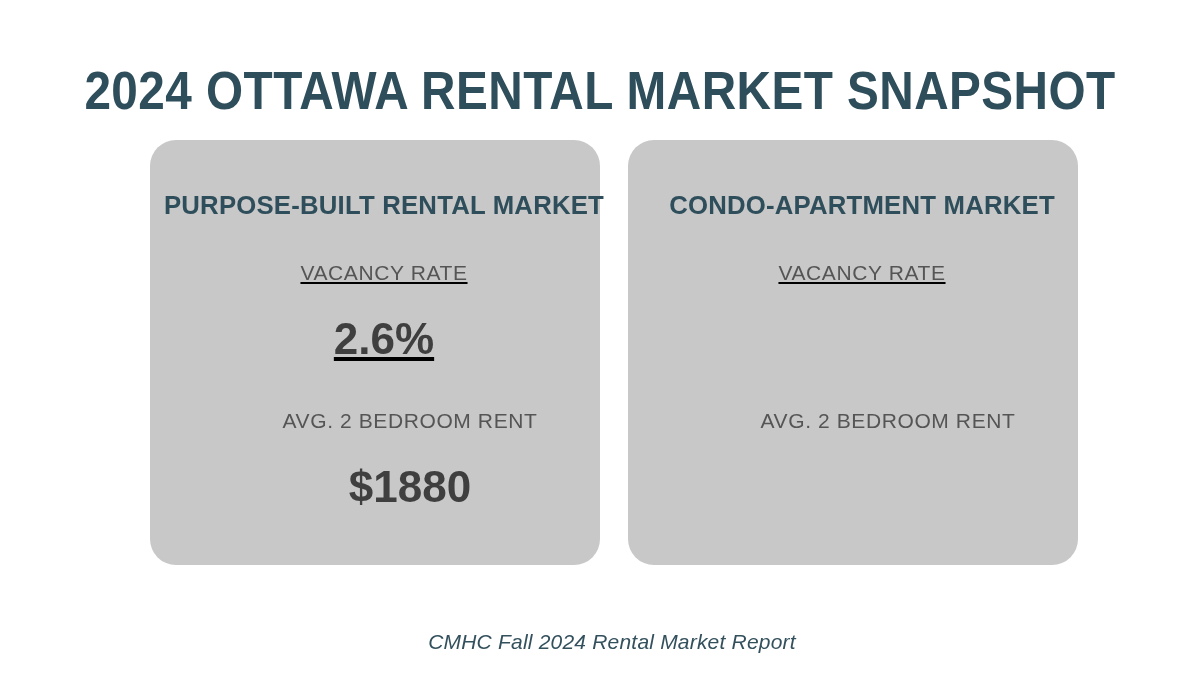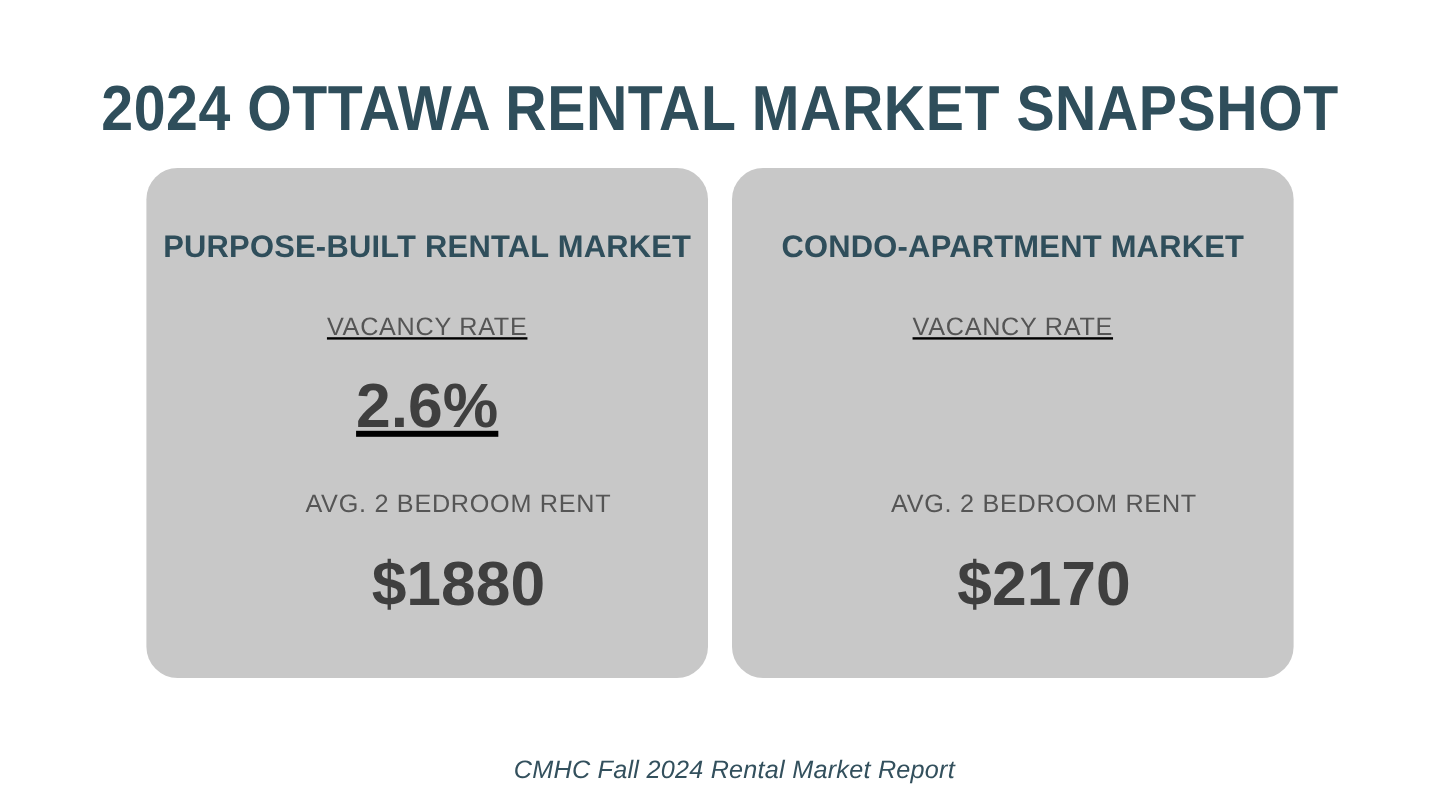--- a/index.html
+++ b/index.html
@@ -50,20 +50,21 @@
     justify-content: space-between;
   }
 
   .card {
     width: 468px;
     height: 425px;
     background: #c8c8c8;
     border-radius: 26px;
     position: relative;
     box-sizing: border-box;
+    margin-left: 28px;
   }
 
   .card-header {
     position: absolute;
     left: 0;
     top: 50px;
     width: 468px;
     text-align: center;
     color: #2f4e5b;
     font-family: "Liberation Sans", sans-serif;
@@ -93,21 +94,21 @@
     line-height: 26px;
     letter-spacing: 0.6px;
     white-space: nowrap;
   }
 
   .stat-value {
     margin-top: 26px;
     color: #3f3f3f;
     font-family: "Liberation Sans", sans-serif;
     font-weight: bold;
-    font-size: 52px;
+    font-size: 44px;
     line-height: 54px;
     letter-spacing: 0px;
     white-space: nowrap;
   }
 
   
   .footer {
     position: absolute;
     left: 12px;
     top: 629px;
@@ -148,21 +149,20 @@
 
     <div class="card">
       <div class="card-header">CONDO-APARTMENT MARKET</div>
 
       <div class="stat stat-1">
         <div class="stat-label">VACANCY RATE</div>
       </div>
 
       <div class="stat stat-2">
         <div class="stat-label">AVG. 2 BEDROOM RENT</div>
-        <div class="stat-value">$2170</div>
       </div>
     </div>
 
   </div>
 
   <div class="footer">CMHC Fall 2024 Rental Market Report</div>
 
 </div>
 
 </body></html>

